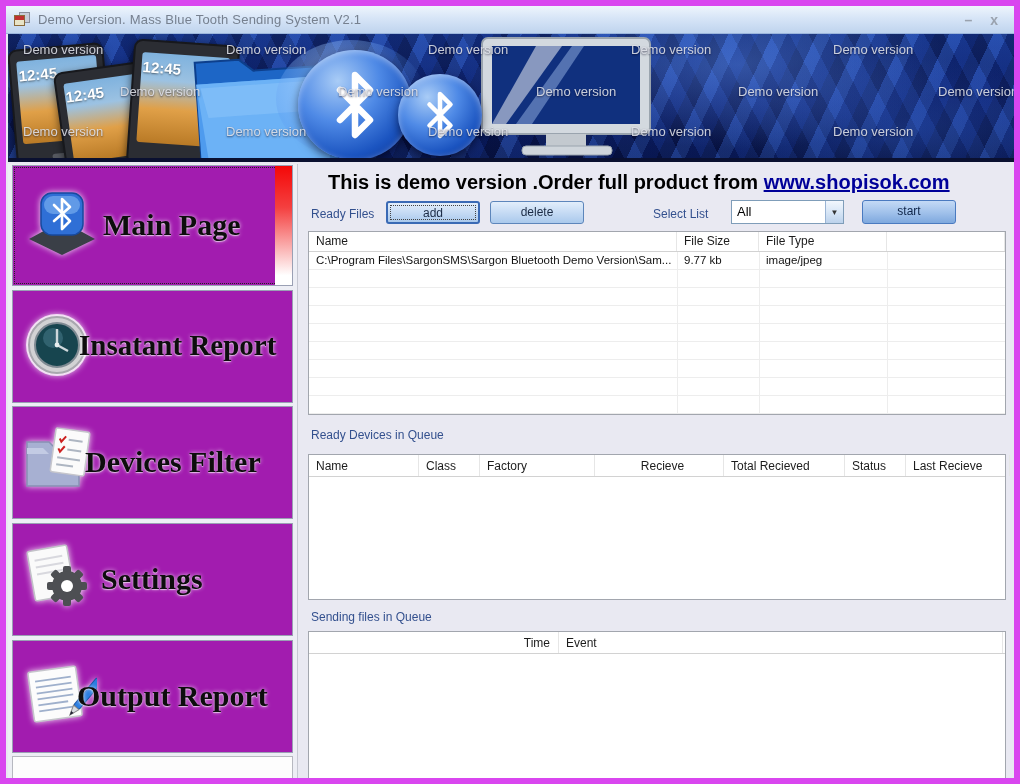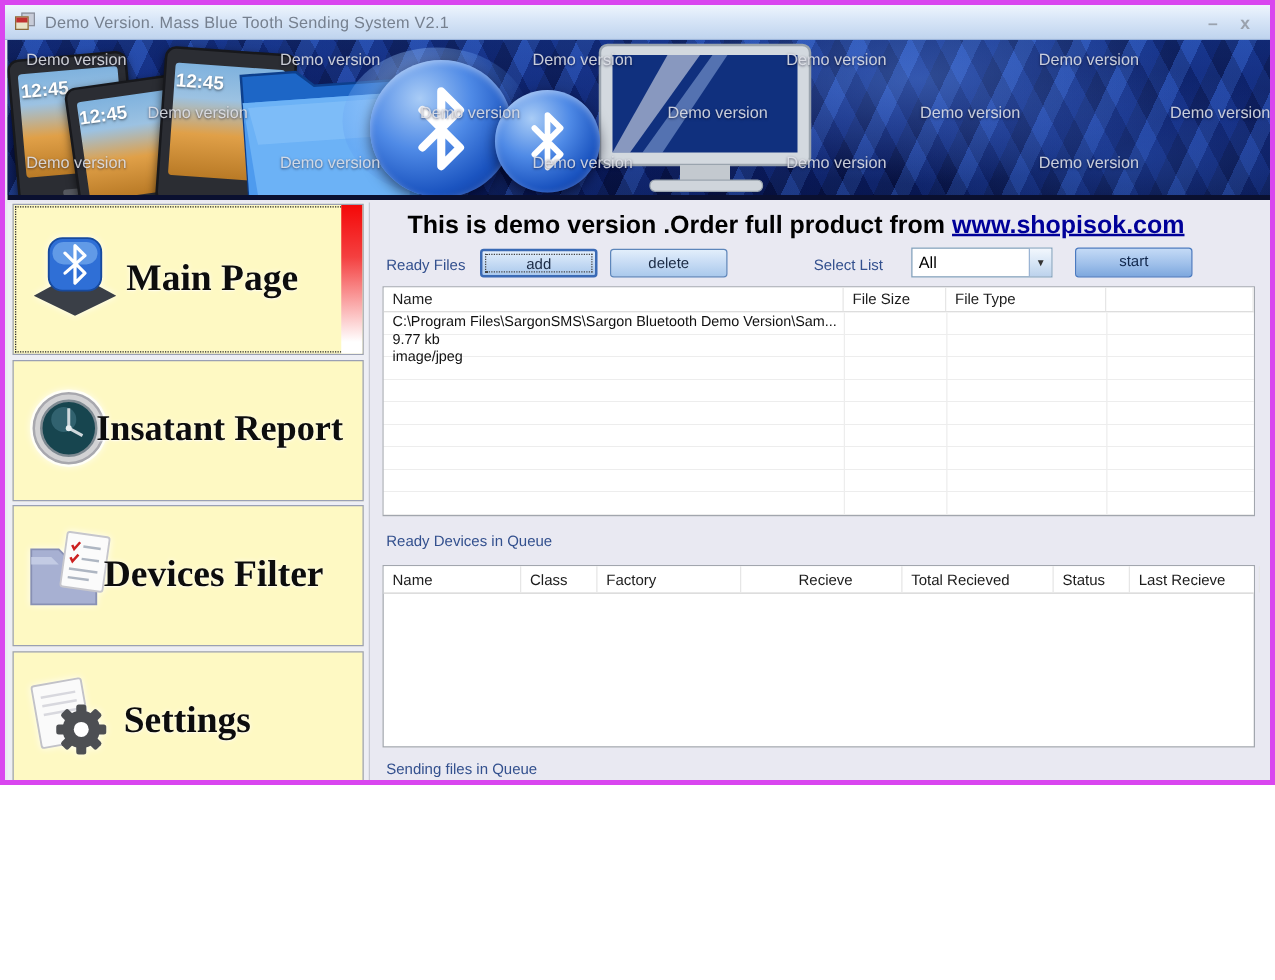--- a/index.html
+++ b/index.html
@@ -1,17 +1,17 @@
 <!DOCTYPE html>
 <html><head>
 <meta charset="utf-8">
 <style>
   * { margin:0; padding:0; box-sizing:border-box; }
   html,body { width:1020px; height:784px; font-family:"Liberation Sans", sans-serif; background:#fff; }
-  .window { position:relative; width:1020px; height:628px; border:4px solid #d946ef; background:#e9e9f2; overflow:hidden; }
+  .window { position:relative; width:1020px; height:784px; border:6px solid #d946ef; background:#e9e9f2; overflow:hidden; }
 
   
   .titlebar { position:absolute; left:0; top:0; width:100%; height:28px;
     background:linear-gradient(180deg,#eef5fd 0%,#d7e5f7 45%,#bfd4ee 100%);
     border-bottom:1px solid #9cb6dc; display:flex; align-items:center; padding:0 8px; }
   .app-icon { width:16px; height:15px; position:relative; margin-right:8px; flex:0 0 auto; }
   .app-icon .back { position:absolute; left:5px; top:0; width:11px; height:11px; background:#c8ccd8; border:1px solid #8a8f9c; }
   .app-icon .front { position:absolute; left:0; top:3px; width:11px; height:11px; background:#e8e4c8; border:1px solid #8a6a3a; }
   .app-icon .front::before { content:""; position:absolute; left:0; top:0; width:100%; height:4px; background:#c03030; }
   .title-text { font-size:13px; color:#76808f; letter-spacing:.2px; }
@@ -42,21 +42,21 @@
     box-shadow:0 4px 10px rgba(0,0,20,.55), inset 0 2px 6px rgba(255,255,255,.45); display:flex; align-items:center; justify-content:center; }
 
   .folder-wrap { position:absolute; left:176px; top:2px; z-index:3; transform:rotate(-4deg); }
   .monitor-wrap { position:absolute; left:468px; top:2px; z-index:2; }
 
   
   .body-area { position:absolute; left:2px; top:158px; width:1014px; height:622px; display:flex; }
 
   
   .sidebar { position:relative; width:290px; height:100%; background:#edeef5; border-right:1px solid #c6c8d2; flex:0 0 auto; }
-  .nav-btn { position:absolute; left:4px; width:281px; height:113px; background:#fef9c3; border:1px solid #9aa0b4; overflow:hidden; cursor:pointer; }
+  .nav-btn { position:absolute; left:4px; width:281px; height:113px; background:#a21caf; border:1px solid #9aa0b4; overflow:hidden; cursor:pointer; }
   .nav-btn .icon { position:absolute; left:10px; top:50%; transform:translateY(-50%); filter:drop-shadow(0 0 3px rgba(255,255,255,.85)); }
   .nav-btn .label { position:absolute; top:50%; transform:translateY(-54%); font-family:"Liberation Serif", serif; font-weight:bold; font-size:30px; color:#0d0d0d; text-shadow:0 0 4px rgba(255,255,255,.75), 0 1px 1px rgba(255,255,255,.6); white-space:nowrap; }
   .nav-main { top:1px; height:121px; outline:1px dotted #222; outline-offset:-3px; }
   .nav-main .red-strip { position:absolute; right:0; top:0; width:17px; height:100%; background:linear-gradient(180deg,#f40808 0%,#f44040 35%,#ffffff 92%); }
   .nav-main .label { left:90px; }
   .nav-insatant { top:126px; } .nav-insatant .label { left:66px; font-size:29px; }
   .nav-filter { top:242px; } .nav-filter .label { left:72px; }
   .nav-settings { top:359px; } .nav-settings .label { left:88px; }
   .nav-output { top:476px; } .nav-output .label { left:64px; }
   .sidebar-footer { position:absolute; left:4px; top:592px; width:281px; height:28px; background:#fdfdfd; border:1px solid #b6b8c0; }
@@ -82,21 +82,21 @@
   .combo .val { flex:1; font-size:13px; color:#000; padding:3px 0 0 5px; }
   .combo .arrow-btn { width:18px; height:100%; background:linear-gradient(180deg,#f2f7fd 0%,#d8e6f6 50%,#bcd2ec 100%); border-left:1px solid #9ab4d4; display:flex; align-items:center; justify-content:center; }
   .combo .arrow-btn span { font-size:8px; color:#333; }
 
   .tbl { position:absolute; background:#fff; border:1px solid #a2a6ae; }
   .tbl-head { display:flex; height:20px; border-bottom:1px solid #d2d2d2; background:#fff; }
   .th { font-size:12px; color:#1c1c1c; padding:2px 0 0 7px; border-right:1px solid #e6e6e6; overflow:hidden; white-space:nowrap; flex:0 0 auto; }
   .tbl-body { position:relative; }
   .tbl-body.ruled { background:repeating-linear-gradient(180deg,#ffffff 0px,#ffffff 17px,#ededed 17px,#ededed 18px); }
   .colguide { position:absolute; top:0; bottom:0; width:1px; background:#ededed; }
-  .tr { display:flex; height:18px;flex-direction:column; }
+  .tr { display:flex; height:18px; }
   .td { font-size:11.5px; color:#111; padding:2px 0 0 7px; overflow:hidden; white-space:nowrap; flex:0 0 auto; }
 
   .tbl-files { left:10px; top:67px; width:698px; height:184px; }
   .tbl-files .tbl-body { height:162px; }
   .tbl-devices { left:10px; top:290px; width:698px; height:146px; }
   .tbl-devices .tbl-head { height:22px; } .tbl-devices .th { padding-top:4px; }
   .tbl-sending { left:10px; top:467px; width:698px; height:150px; }
   .tbl-sending .tbl-head { height:22px; } .tbl-sending .th { padding-top:4px; }
 </style>
 </head>

